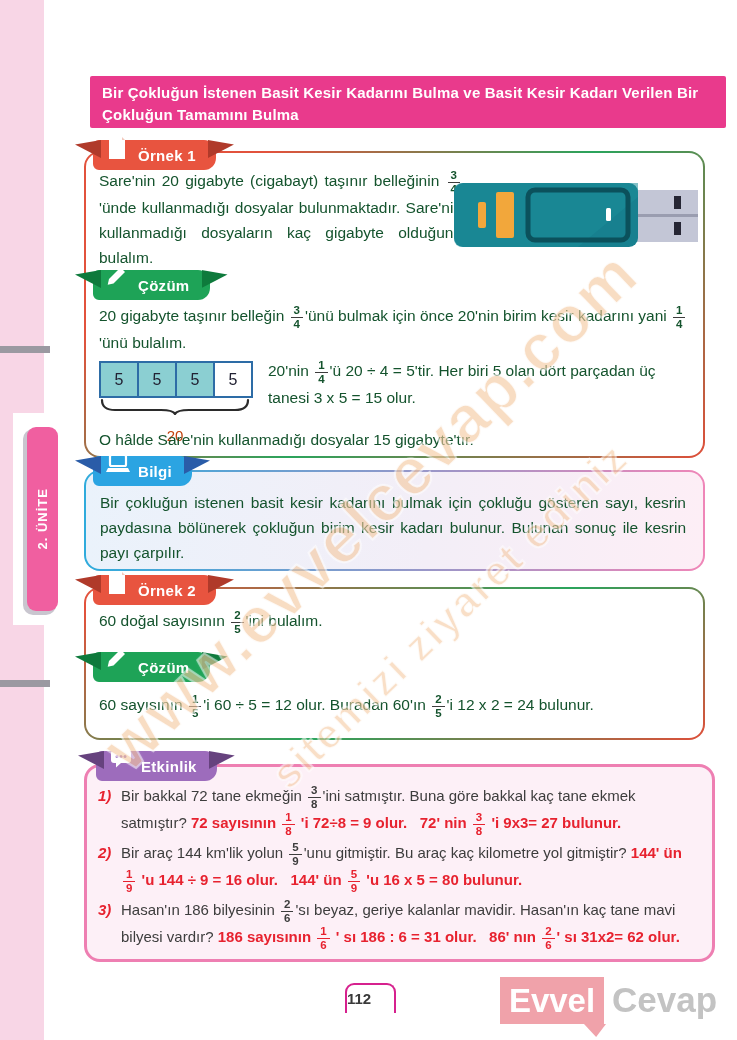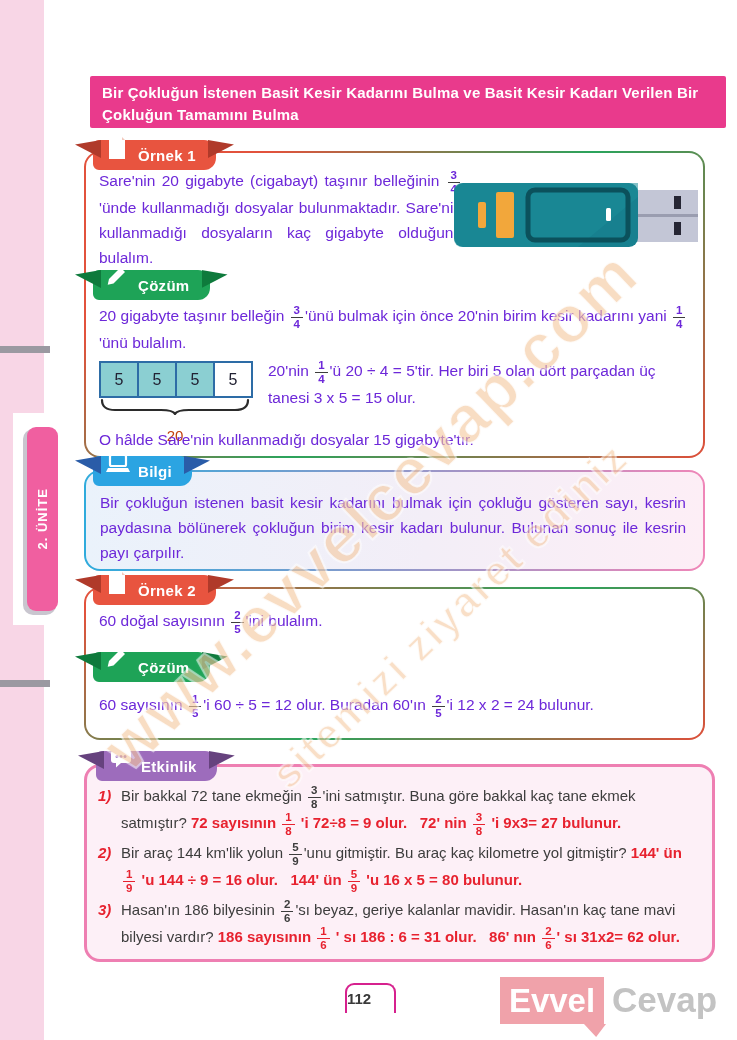--- a/index.html
+++ b/index.html
@@ -42,21 +42,21 @@
   .wing{position:absolute;top:0;width:26px;height:18px;z-index:1;}
   .wing.l{left:-18px;clip-path:polygon(0 25%,100% 0,100% 100%);}
   .wing.r{right:-18px;clip-path:polygon(0 0,100% 25%,0 100%);}
   .rb-red .bar{background:#e8543f;} .rb-red .wing{background:#b03a2a;}
   .rb-green .bar{background:#1ea357;} .rb-green .wing{background:#0e7a3c;}
   .rb-blue .bar{background:#2ba4e2;} .rb-blue .wing{background:#2a5ca8;}
   .rb-purple .bar{background:#9d6cbc;justify-content:center;} .rb-purple .wing{background:#66427e;}
   .ric{position:relative;top:-7px;width:24px;height:28px;flex:0 0 auto;}
 
   
-  .txt{position:absolute;font-size:15.5px;line-height:25px;color:#6d28d9;}
+  .txt{position:absolute;font-size:15.5px;line-height:25px;color:#14532d;}
   .just{text-align:justify;}
   .rtx{color:#e7222f;font-weight:bold;}
   .frac{display:inline-block;vertical-align:-7px;text-align:center;line-height:11px;
         font-size:11.5px;font-weight:bold;margin:0 2px;}
   .frac .fn{display:block;border-bottom:1.5px solid #3d3d3d;padding:0 3px 1px;}
   .frac .fd{display:block;padding-top:1px;}
   .frac.red{color:#e7222f;}
   .frac.red .fn{border-bottom-color:#e7222f;}
 
   

